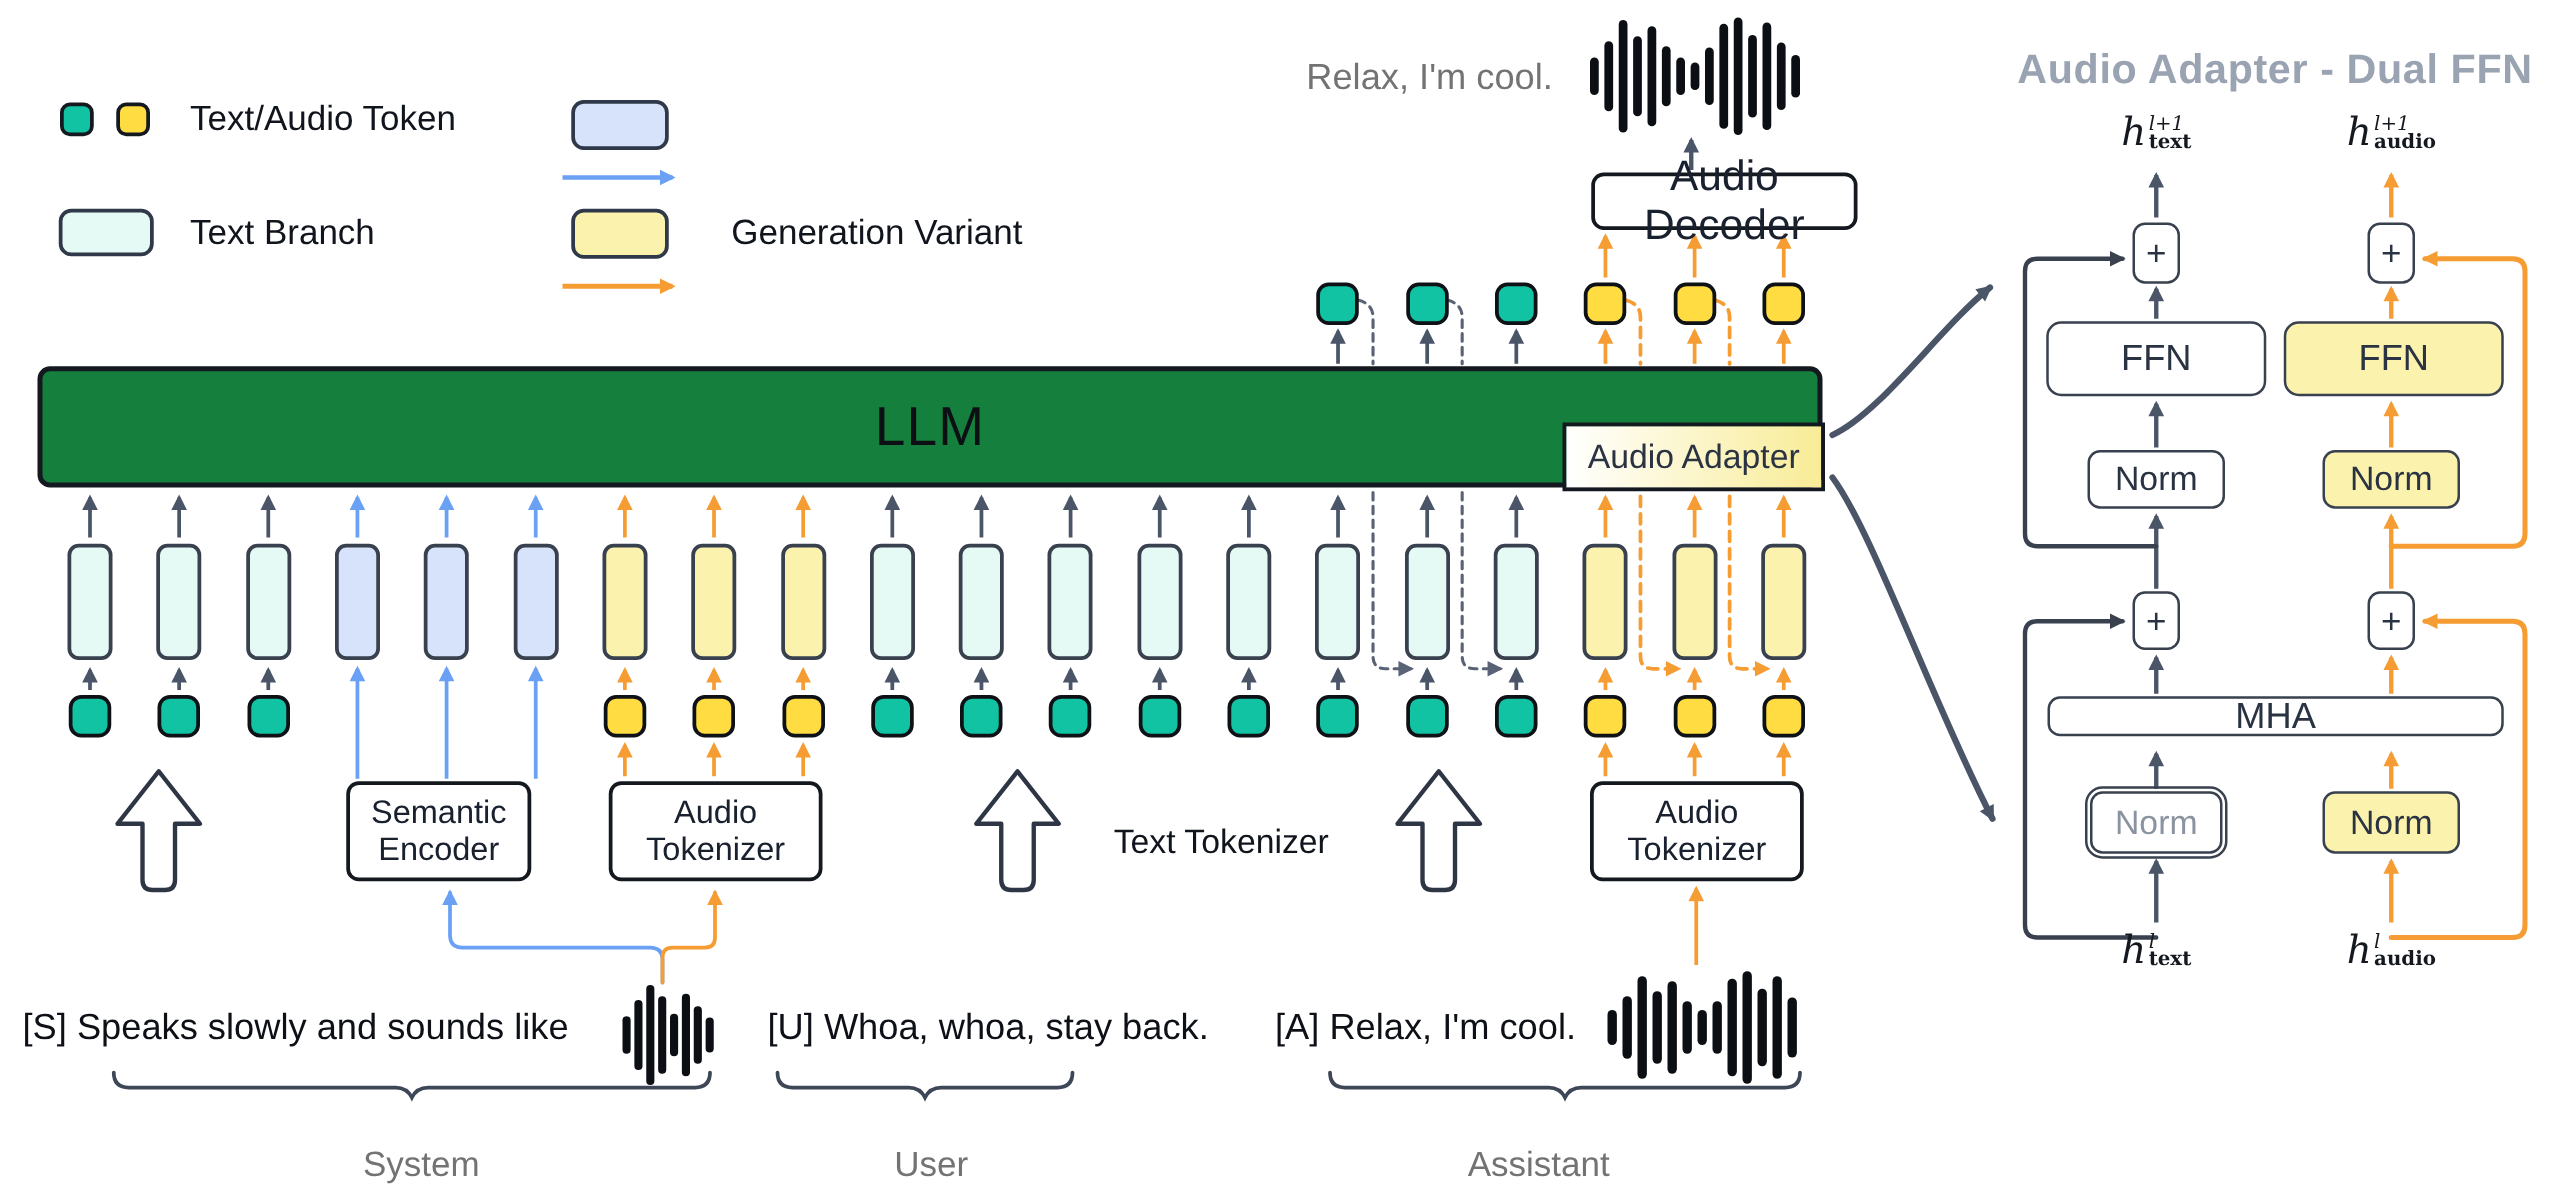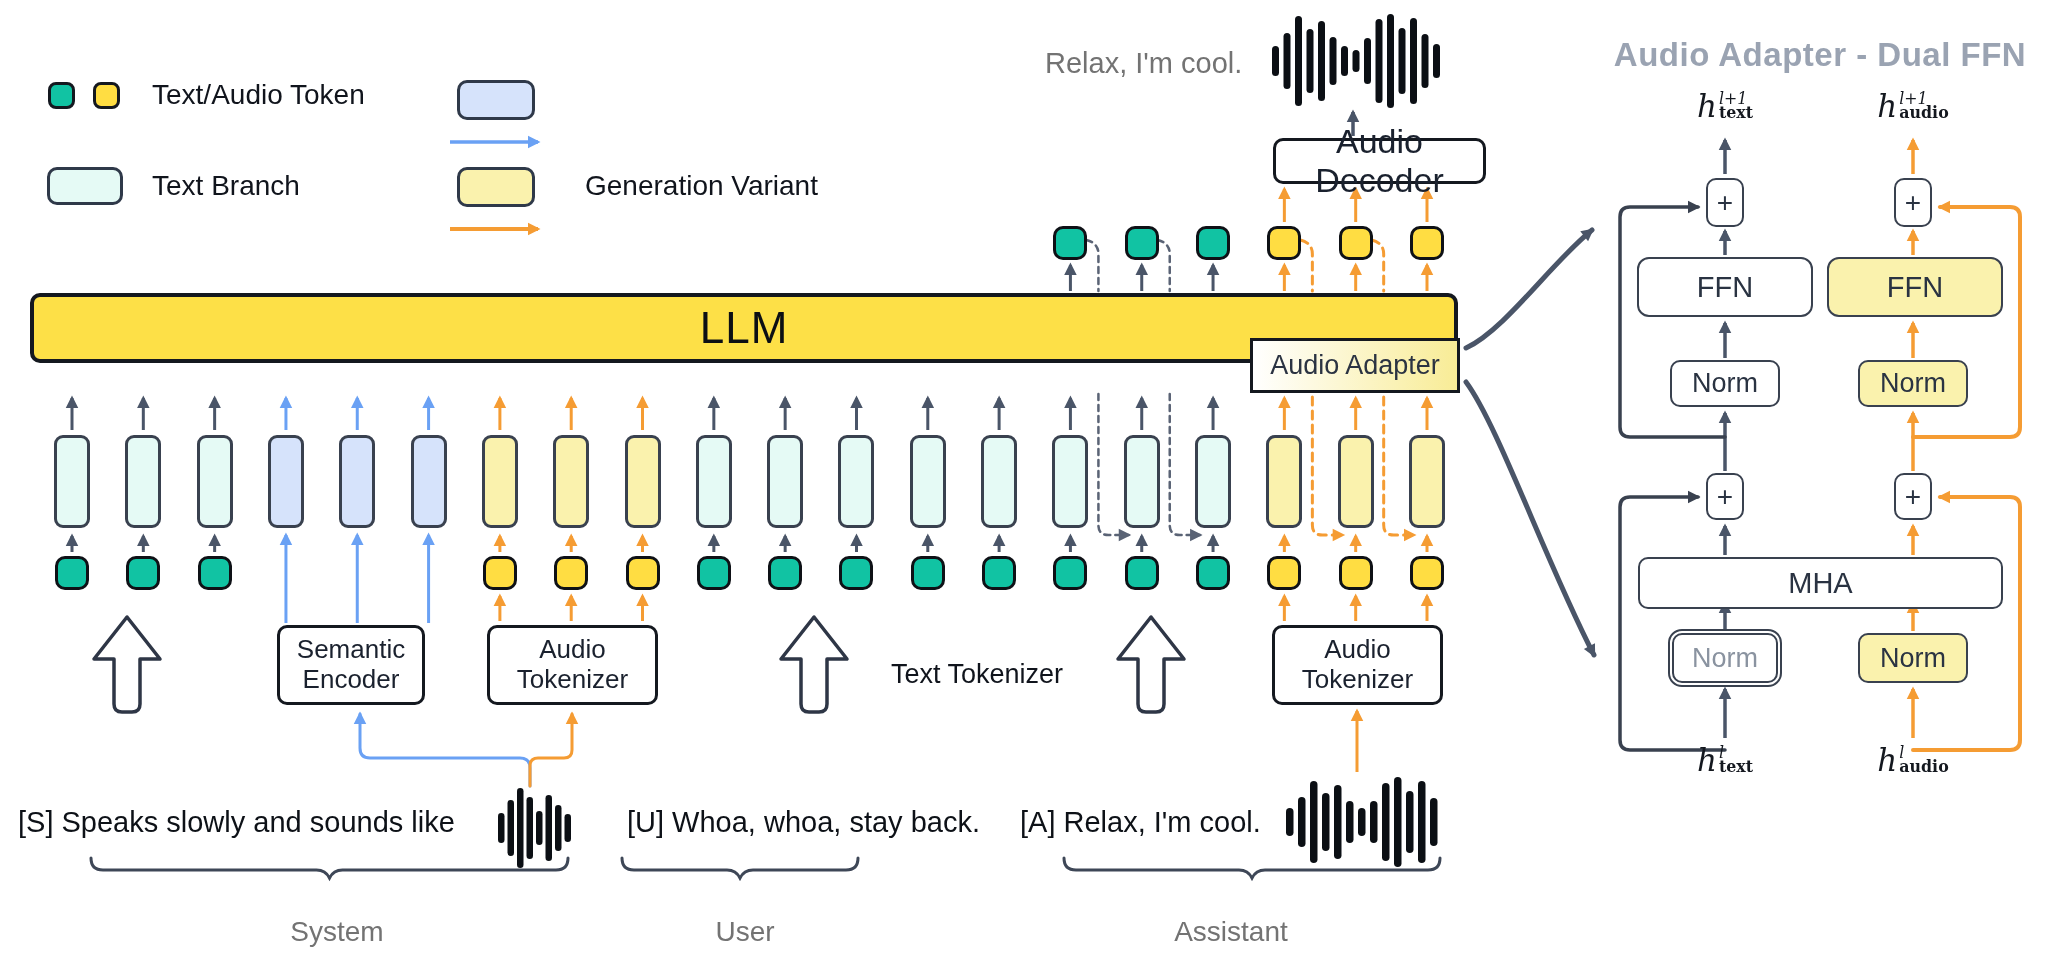--- a/index.html
+++ b/index.html
@@ -8,21 +8,21 @@
   #wires{position:absolute;left:0;top:0;width:2048px;height:958px;}
   .lbl{position:absolute;transform:translate(-50%,-50%);white-space:nowrap;}
   .swatch{position:absolute;border:3px solid #14181F;box-sizing:border-box;}
   .legend-label{font-size:28px;font-weight:500;color:#10141c;}
   .box{position:absolute;box-sizing:border-box;background:#fff;border:3.5px solid #14181F;
        border-radius:10px;display:flex;align-items:center;justify-content:center;
        text-align:center;font-weight:500;color:#1a212e;}
   .pbox{position:absolute;box-sizing:border-box;background:#fff;border:2.5px solid #39414F;
         border-radius:10px;display:flex;align-items:center;justify-content:center;
         font-weight:500;color:#2a3342;}
-  #llm-bar{position:absolute;left:30px;top:293px;width:1428px;height:70px;background:#fde047;
+  #llm-bar{position:absolute;left:30px;top:293px;width:1428px;height:97px;background:#15803d;
            border:4px solid #14181F;border-radius:10px;box-sizing:border-box;
            display:flex;align-items:center;justify-content:center;text-align:right;}
   #llm-label{font-size:44px;color:#0c0f14;letter-spacing:1px;}
   #audio-adapter{position:absolute;left:1250px;top:338px;width:210px;height:55px;box-sizing:border-box;
                  border:3px solid #14181F;background:linear-gradient(90deg,#FFFFFF,#F8EC96);
                  display:flex;align-items:center;justify-content:center;font-size:27px;color:#2b3342;}
   .sentence{position:absolute;font-size:29px;font-weight:500;color:#0d1117;white-space:nowrap;}
   .section-label{font-size:28px;font-weight:500;color:#737373;}
   #panel-title{font-size:33px;font-weight:600;color:#9AA3B2;letter-spacing:.5px;}
   .hlbl{position:absolute;transform:translate(-50%,-50%);display:flex;align-items:center;
@@ -222,21 +222,21 @@
   </div>
   <div class="box" style="left:487px;top:625px;width:171px;height:80px;font-size:26px;line-height:1.15;">
     <span style="width:120px;">Audio Tokenizer</span>
   </div>
   <div class="box" style="left:1272px;top:625px;width:171px;height:80px;font-size:26px;line-height:1.15;">
     <span style="width:120px;">Audio Tokenizer</span>
   </div>
   <div class="lbl" style="left:977px;top:674px;font-size:27px;font-weight:500;color:#10141c;">Text Tokenizer</div>
 
   <div class="sentence" style="left:18px;top:806px;">[S] Speaks slowly and sounds like</div>
-  <div class="sentence" style="left:627px;top:806px;">[U] Whoa, whoa, stay back.</div>
+  <div class="sentence" style="left:614px;top:806px;">[U] Whoa, whoa, stay back.</div>
   <div class="sentence" style="left:1020px;top:806px;">[A] Relax, I'm cool.</div>
   <div class="lbl section-label" style="left:337px;top:932px;">System</div>
   <div class="lbl section-label" style="left:745px;top:932px;">User</div>
   <div class="lbl section-label" style="left:1231px;top:932px;">Assistant</div>
 
   <div class="lbl" id="panel-title" style="left:1820px;top:55px;">Audio Adapter - Dual FFN</div>
 
   <div class="hlbl" style="left:1725px;top:106px;">
     <i>h</i>
     <span class="stack">
@@ -267,21 +267,21 @@
   </div>
 
   <div class="pbox" style="left:1706px;top:178px;width:38px;height:49px;font-size:28px;">+</div>
   <div class="pbox" style="left:1894px;top:178px;width:38px;height:49px;font-size:28px;">+</div>
   <div class="pbox" style="left:1637px;top:257px;width:176px;height:60px;font-size:29px;border-radius:12px;">FFN</div>
   <div class="pbox" style="left:1827px;top:257px;width:176px;height:60px;font-size:29px;border-radius:12px;background:#FAF2AD;">FFN</div>
   <div class="pbox" style="left:1670px;top:360px;width:110px;height:47px;font-size:27px;">Norm</div>
   <div class="pbox" style="left:1858px;top:360px;width:110px;height:47px;font-size:27px;background:#FAF2AD;">Norm</div>
   <div class="pbox" style="left:1706px;top:473px;width:38px;height:47px;font-size:28px;">+</div>
   <div class="pbox" style="left:1894px;top:473px;width:38px;height:47px;font-size:28px;">+</div>
-  <div class="pbox" style="left:1638px;top:557px;width:365px;height:52px;font-size:29px;">MHA</div>
+  <div class="pbox" style="left:1638px;top:557px;width:365px;height:32px;font-size:29px;">MHA</div>
   <div class="pbox frozen" style="left:1672px;top:633px;width:106px;height:50px;font-size:27px;">Norm</div>
   <div class="pbox" style="left:1858px;top:633px;width:110px;height:50px;font-size:27px;background:#FAF2AD;">Norm</div>
 <div style="position: absolute; left: 54px; top: 435px; width: 36px; height: 93px; border: 3px solid rgb(57, 65, 79); border-radius: 9px; box-sizing: border-box; background: rgb(229, 250, 245);"></div>
     <div style="position: absolute; left: 55px; top: 556px; width: 34px; height: 34px; border: 3px solid rgb(14, 17, 22); border-radius: 10px; box-sizing: border-box; background: rgb(17, 195, 163);"></div>
     <div style="position: absolute; left: 125.316px; top: 435px; width: 36px; height: 93px; border: 3px solid rgb(57, 65, 79); border-radius: 9px; box-sizing: border-box; background: rgb(229, 250, 245);"></div>
     <div style="position: absolute; left: 126.316px; top: 556px; width: 34px; height: 34px; border: 3px solid rgb(14, 17, 22); border-radius: 10px; box-sizing: border-box; background: rgb(17, 195, 163);"></div>
     <div style="position: absolute; left: 196.632px; top: 435px; width: 36px; height: 93px; border: 3px solid rgb(57, 65, 79); border-radius: 9px; box-sizing: border-box; background: rgb(229, 250, 245);"></div>
     <div style="position: absolute; left: 197.632px; top: 556px; width: 34px; height: 34px; border: 3px solid rgb(14, 17, 22); border-radius: 10px; box-sizing: border-box; background: rgb(17, 195, 163);"></div>
     <div style="position: absolute; left: 267.947px; top: 435px; width: 36px; height: 93px; border: 3px solid rgb(57, 65, 79); border-radius: 9px; box-sizing: border-box; background: rgb(214, 227, 251);"></div>
     <div style="position: absolute; left: 339.263px; top: 435px; width: 36px; height: 93px; border: 3px solid rgb(57, 65, 79); border-radius: 9px; box-sizing: border-box; background: rgb(214, 227, 251);"></div>

